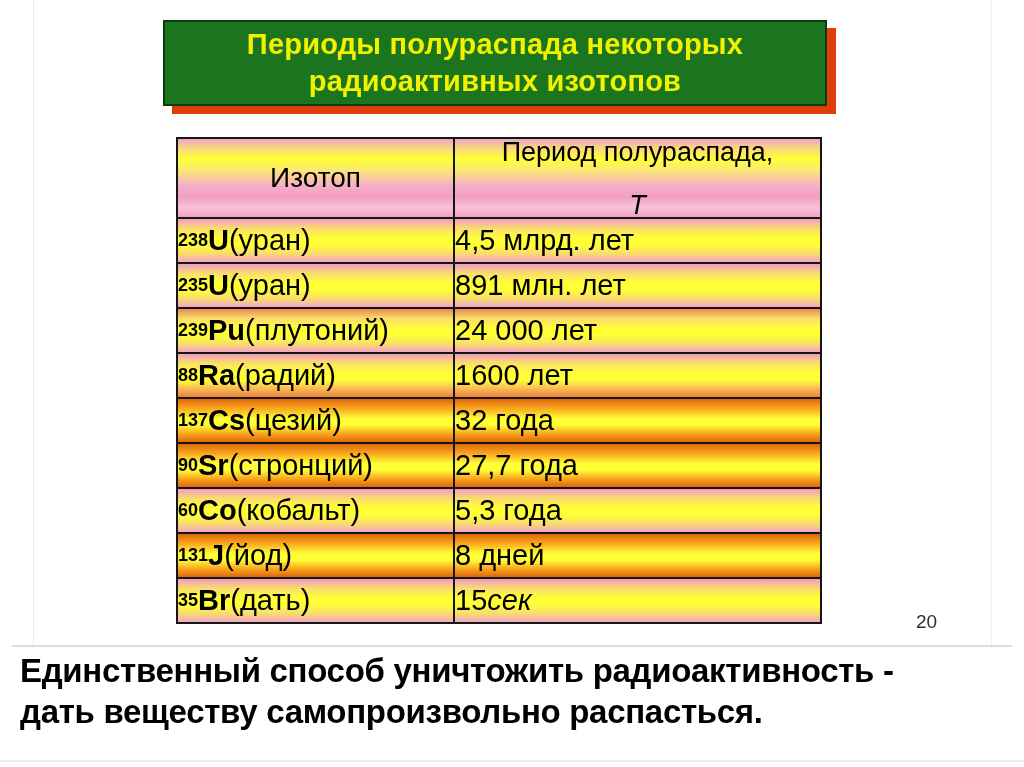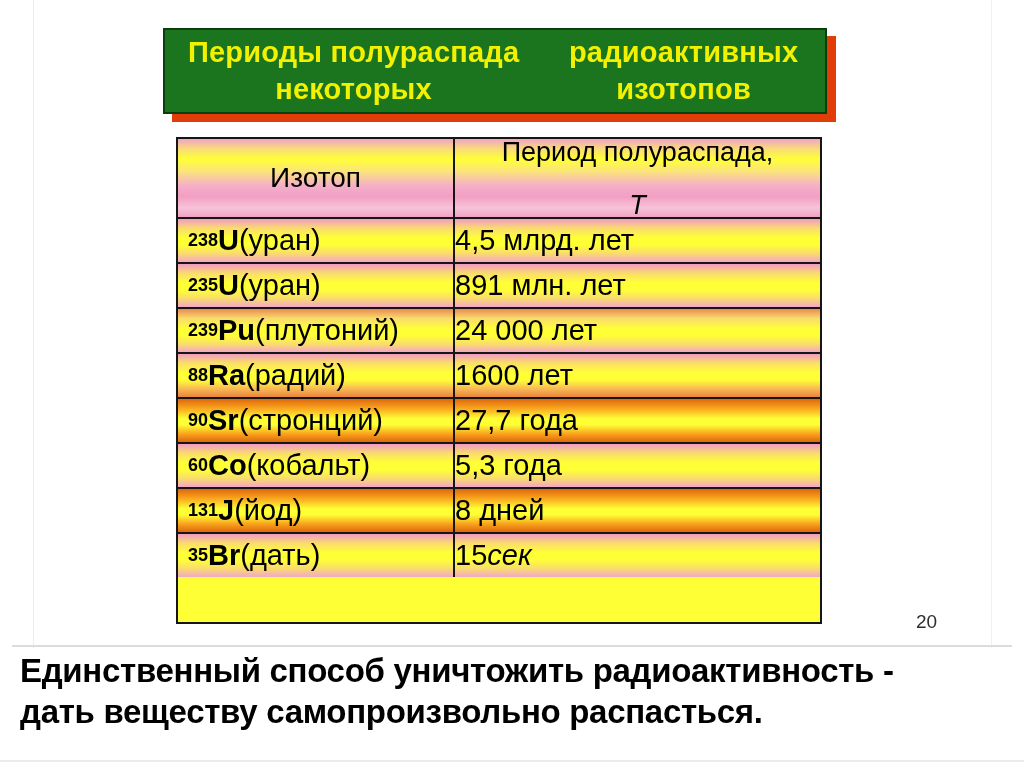--- a/index.html
+++ b/index.html
@@ -8,39 +8,39 @@
 
   
   .edge-v{position:absolute;width:1px;background:#ededed;top:0;height:648px;}
   .edge-v.left{left:33px;}
   .edge-v.right{left:991px;background:#f1f1f1;}
   .edge-h{position:absolute;height:2px;background:#dcdcdc;left:12px;width:1000px;top:645px;}
   .edge-bottom{position:absolute;height:2px;background:#ececec;left:0;width:1024px;top:760px;}
 
   
   .title-box{
-    position:absolute;left:163px;top:28px;width:664px;height:86px;
+    position:absolute;left:163px;top:20px;width:664px;height:86px;
     background:#1a751e;
     border:2px solid #0a3f0d;
     box-shadow:9px 8px 0 #e13d08;
     box-sizing:border-box;
-    display:flex;justify-content:center;align-items:center;
+    display:flex;flex-direction:column;justify-content:center;align-items:center;
     color:#f2f200;font-weight:bold;font-size:29px;line-height:37px;
     text-align:center;letter-spacing:0.2px;
   }
 
   
   .htable{
     position:absolute;left:176px;top:137px;width:646px;height:487px;
     border:2px solid #161616;box-sizing:border-box;background:#ffff36;
   }
   .trow{display:flex;height:45px;border-top:2px solid #161616;box-sizing:border-box;}
   .trow.header{height:78px;border-top:none;}
   .c1{width:277px;box-sizing:border-box;border-right:2px solid #161616;
-      display:flex;align-items:center;padding-left:10px;}
+      display:flex;align-items:center;}
   .c2{flex:1;display:flex;align-items:center;}
   .trow.header .c1{justify-content:center;padding-left:0;font-size:28px;}
   .trow.header .c2{justify-content:center;padding-left:0;text-align:center;
       flex-direction:column;font-size:27px;line-height:32px;gap:21px;}
   .trow{font-size:29px;color:#000;}
   .isym{font-weight:bold;}
   sup.imass{font-size:0.62em;font-weight:bold;position:relative;top:-0.05em;vertical-align:super;line-height:0;}
 
   
   .g-header{background:linear-gradient(180deg,#f2a5c6 0%,#f9e070 14%,#ffff36 26%,#fbe37e 42%,#f5aec9 60%,#f29fc3 74%,#f8c3d8 88%,#f2a2c4 100%);}
@@ -122,20 +122,31 @@
           <sup class="imass">88</sup>
           <b class="isym">Ra</b>
           <span> (радий)</span>
         </div>
       <div class="c2">
           <span>1600 лет</span>
           <i></i>
         </div>
     </div>
 
+    <div class="trow g-orange">
+      <div class="c1">
+          <sup class="imass">137</sup>
+          <b class="isym">Cs</b>
+          <span> (цезий)</span>
+        </div>
+      <div class="c2">
+          <span>32 года</span>
+          <i></i>
+        </div>
+    </div>
 
     <div class="trow g-orange">
       <div class="c1">
           <sup class="imass">90</sup>
           <b class="isym">Sr</b>
           <span> (стронций)</span>
         </div>
       <div class="c2">
           <span>27,7 года</span>
           <i></i>

